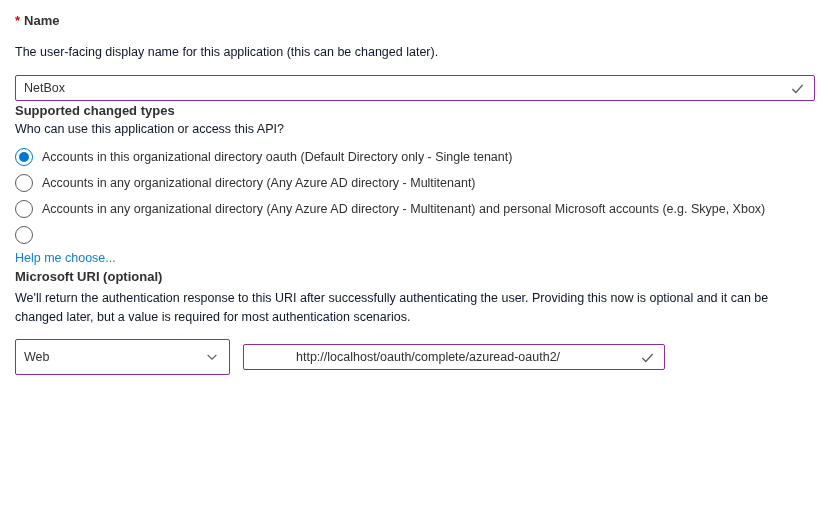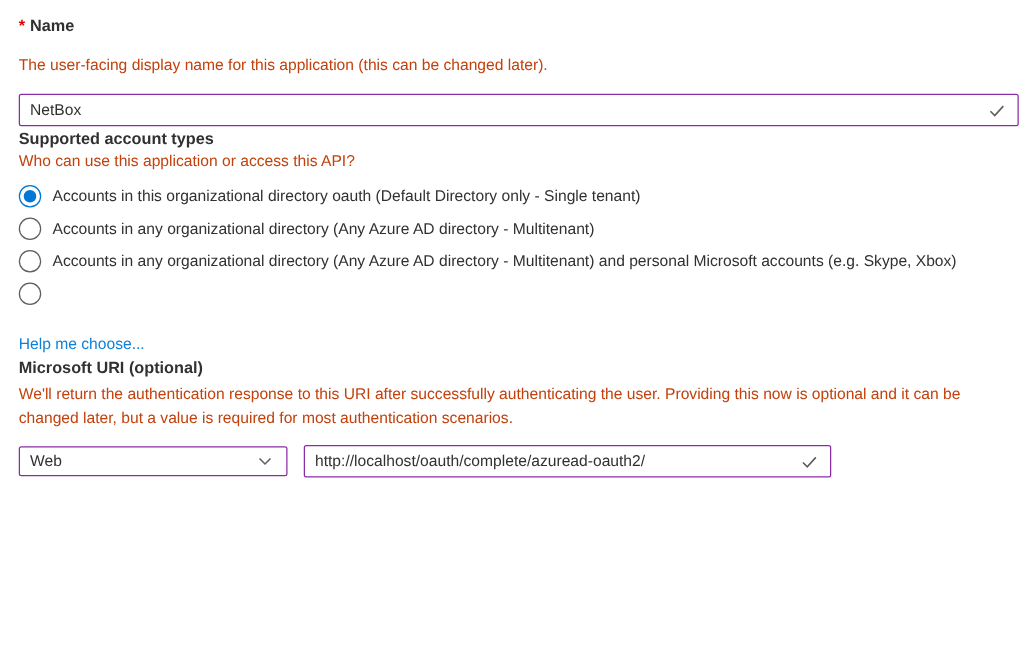--- a/index.html
+++ b/index.html
@@ -21,21 +21,21 @@
   }
   .required {
     color: #e00000;
     font-weight: 600;
     margin-right: 4px;
   }
   .body-text {
     margin: 0;
     font-size: 12.5px;
     line-height: 16px;
-    color: #c2410c;
+    color: #0f172a;
   }
   .desc-name { margin-top: 13px; }
   .question { }
 
   
   .text-field {
     display: flex;
     align-items: center;
     height: 26px;
     border: 1px solid #8A2DA5;
@@ -88,70 +88,70 @@
     background: #0078d4;
   }
   .radio-label {
     margin-left: 9px;
     font-size: 12.5px;
     color: #323130;
   }
 
   .help-link {
     display: inline-block;
-    margin-top: 19px;
+    margin-top: 1px;
     font-size: 12.5px;
     line-height: 17px;
     color: #0f80d7;
     text-decoration: none;
     cursor: pointer;
   }
 
   .redirect-desc { margin-top: 2px; line-height: 19px; max-width: 800px; }
 
   
   .uri-row { display: flex; align-items: center; margin-top: 12px; }
   .platform-select {
     display: flex;
     align-items: center;
     width: 215px;
-    height: 24px;
+    height: 36px;
     border: 1px solid #8A2DA5;
     border-radius: 2px;
     padding: 0 10px 0 8px;
     cursor: pointer;
     background: #fff;
   }
   .platform-select .select-value {
     flex: 1;
     font-size: 12.5px;
     color: #323130;
   }
-  .uri-field { margin-left: 13px; width: 422px; }
+  .uri-field { margin-left: 13px; width: 422px; padding-left: 44px; }
 </style>
 </head>
 <body>
 
 <div class="page">
 
   <section>
     <h2 class="section-title"><span class="required">*</span><span>Name</span></h2>
     <p class="body-text desc-name">The user-facing display name for this application (this can be changed later).</p>
     <div class="text-field name-field">
       <input type="text" value="NetBox" style="">
       <span class="field-icon">
         <svg width="15" height="15" viewBox="0 0 16 16">
             <path d="M2.5 8.5 L6.2 12.2 L13.5 4.2" fill="none" stroke="#605e5c" stroke-width="1.4"></path>
           </svg>
       </span>
     </div>
   </section>
 
   <section>
-    <h2 class="section-title supported-title">Supported account types</h2>
+    <h2 class="section-title supported-title">Supported changed types</h2>
     <p class="body-text question">Who can use this application or access this API?</p>
 
     <div class="radio-list">
       <label class="radio-row">
         <span class="radio selected"></span>
         <span class="radio-label">Accounts in this organizational directory oauth (Default Directory only - Single tenant)</span>
       </label>
       <label class="radio-row">
         <span class="radio"></span>
         <span class="radio-label">Accounts in any organizational directory (Any Azure AD directory - Multitenant)</span>

